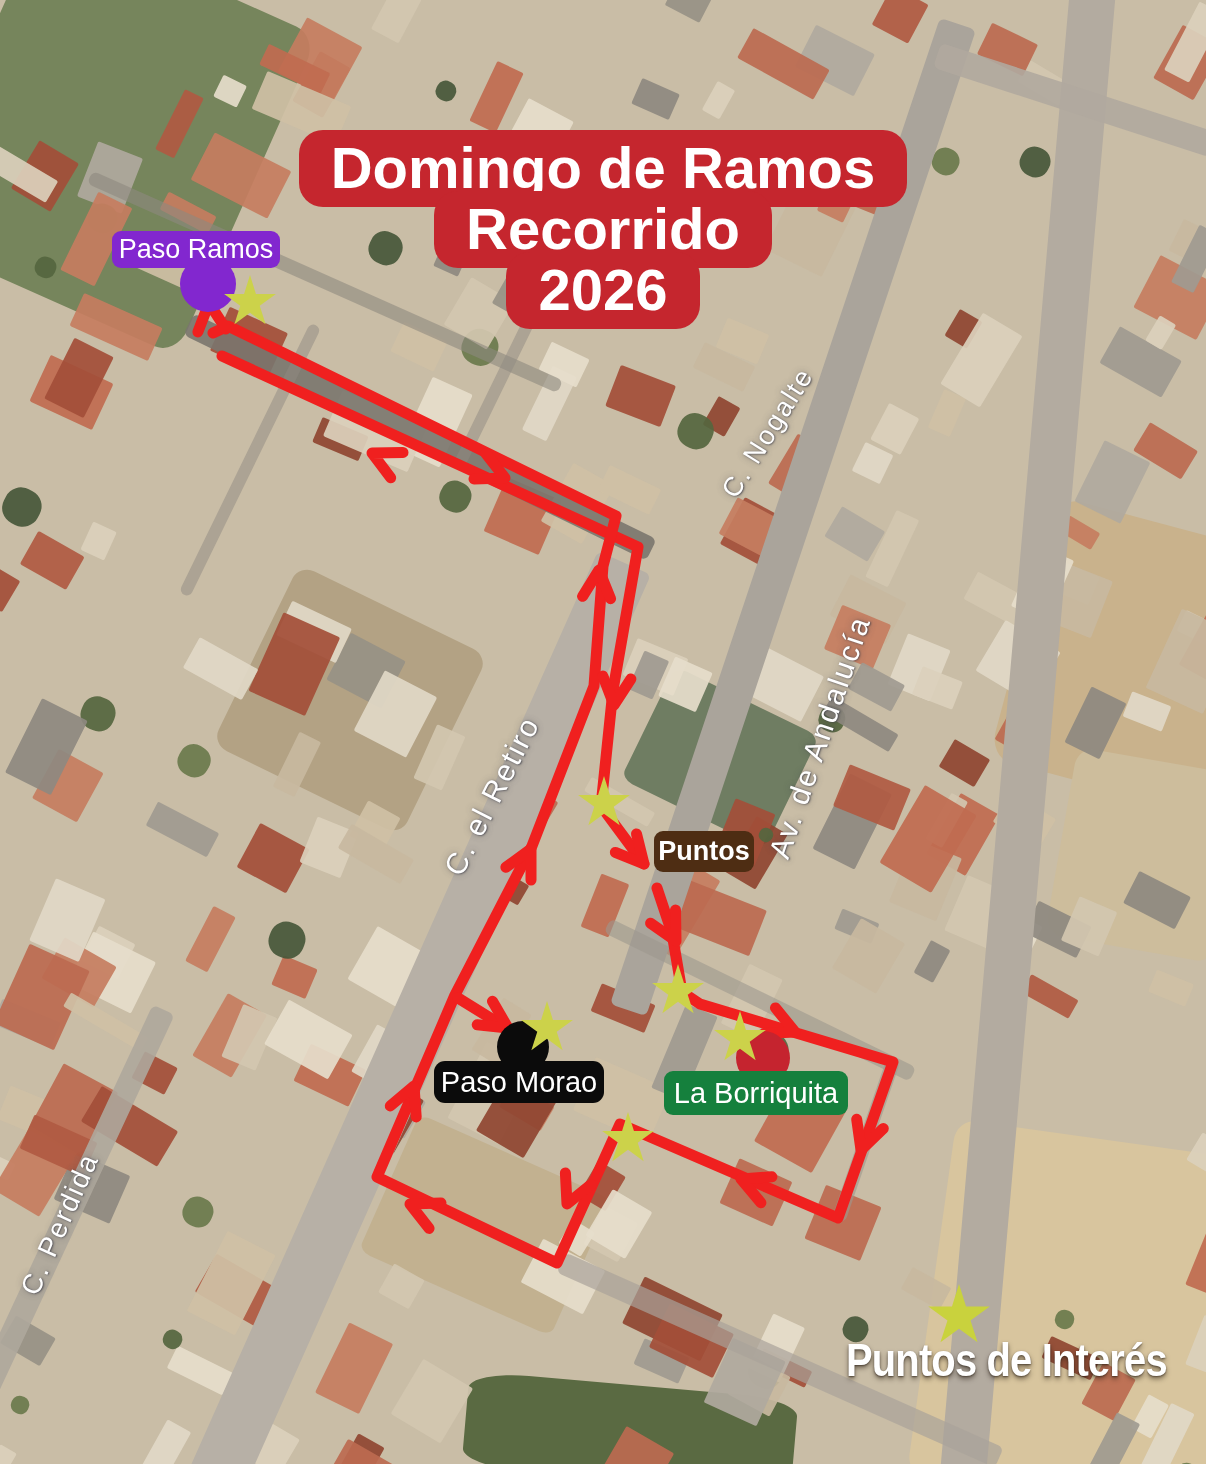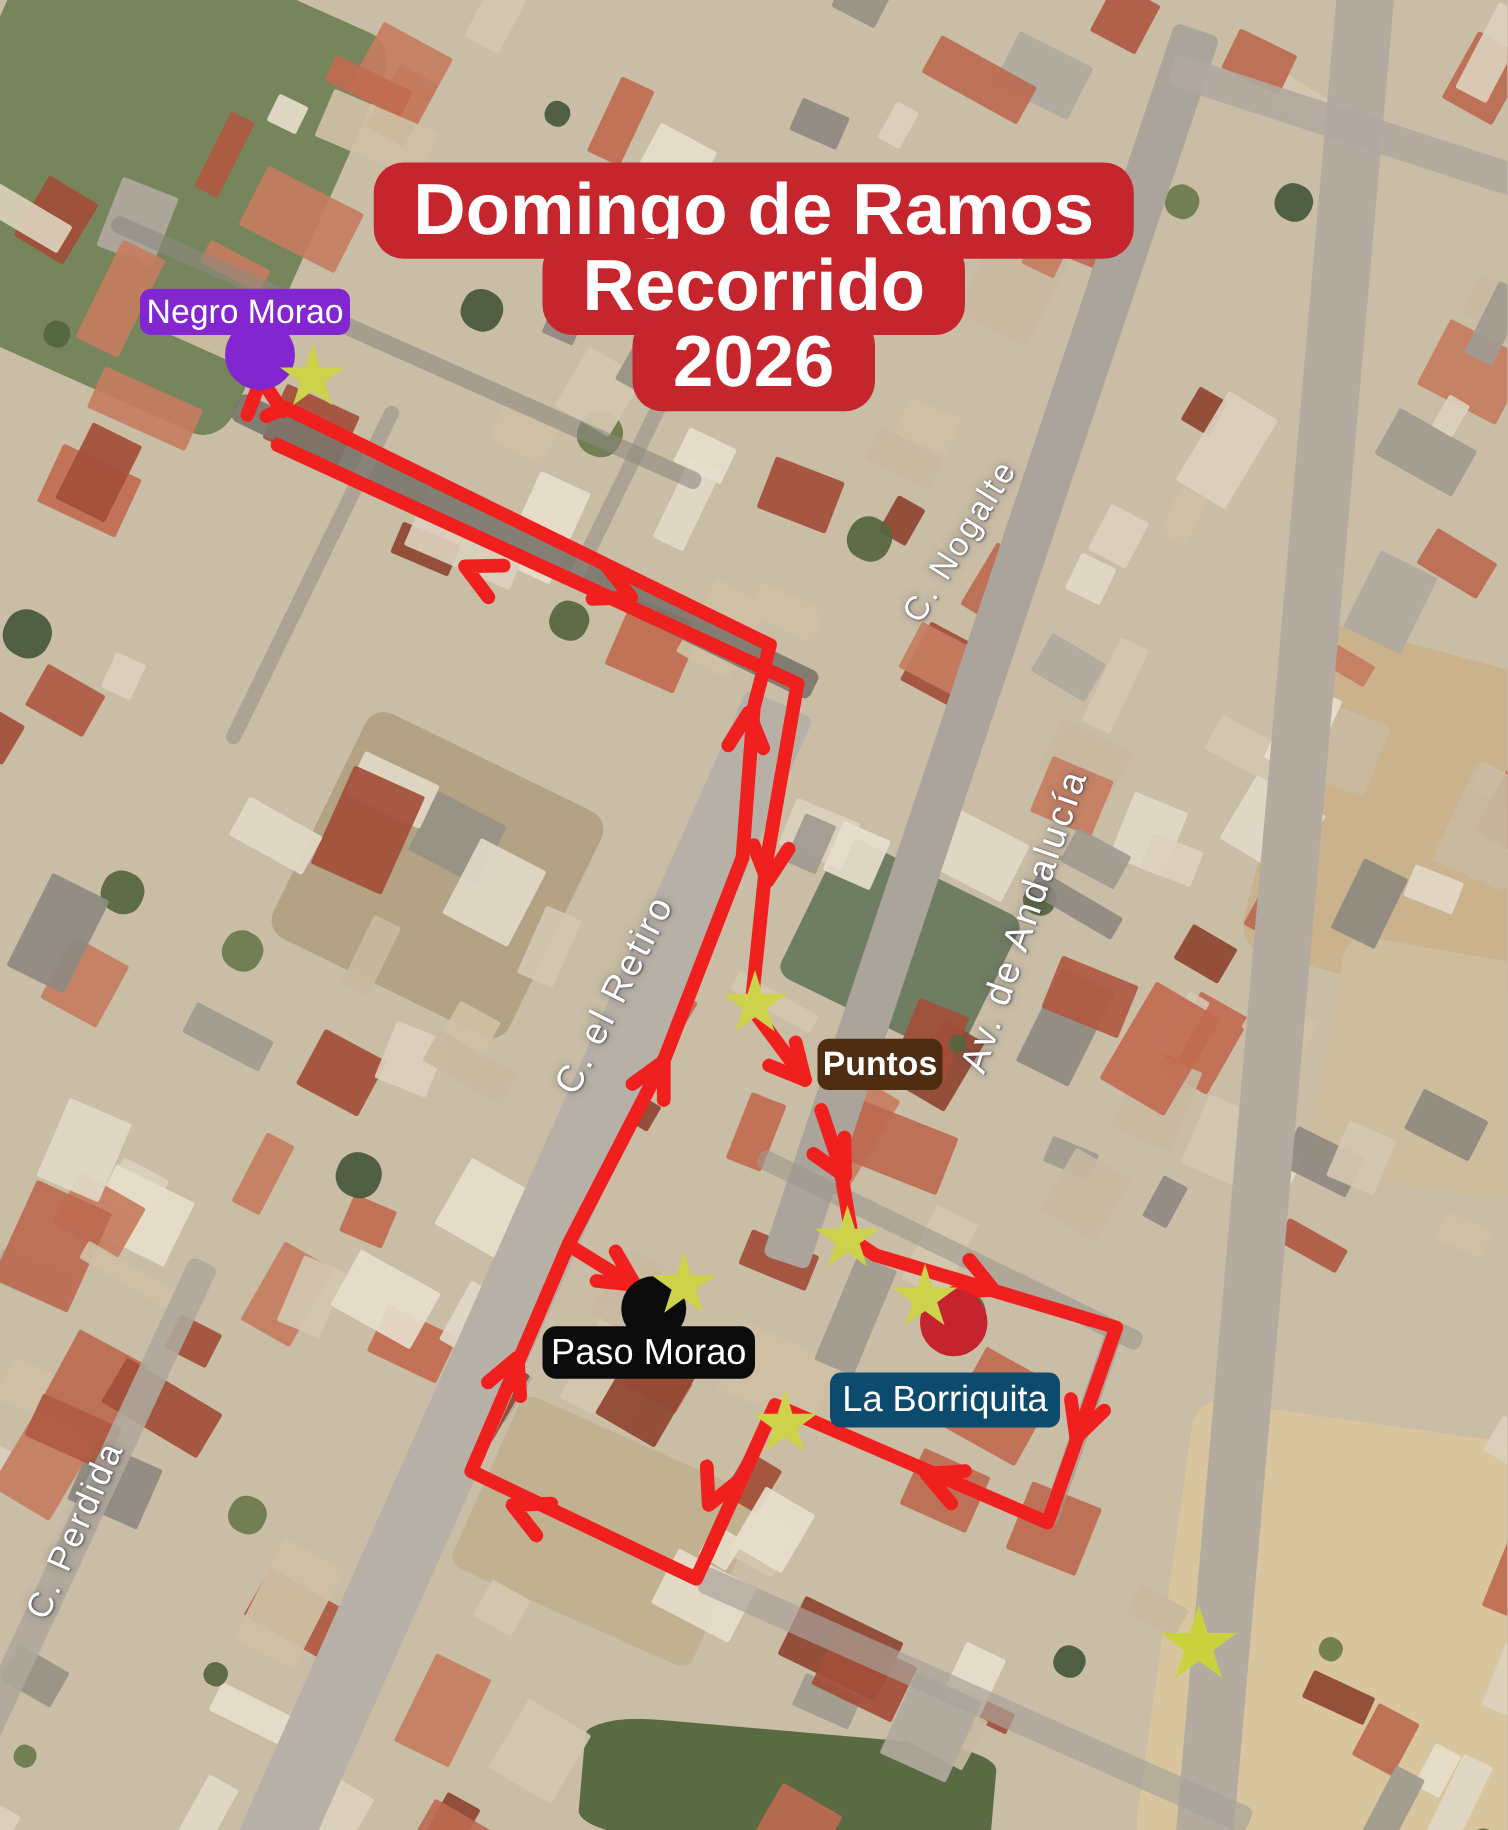--- a/index.html
+++ b/index.html
@@ -325,26 +325,29 @@
   <div class="marker-circle" style="left:497px;top:1021px;width:52px;height:52px;background:#0B0B0B;"></div>
   <div class="marker-circle" style="left:736px;top:1031px;width:54px;height:54px;background:#C5242F;"></div>
 
   <div class="poi-star" style="left:223px;top:275px;width:54px;height:54px;background:#CCD24A;"></div>
   <div class="poi-star" style="left:577px;top:776px;width:54px;height:54px;background:#CCD24A;"></div>
   <div class="poi-star" style="left:651px;top:964px;width:54px;height:54px;background:#CCD24A;"></div>
   <div class="poi-star" style="left:713px;top:1011px;width:54px;height:54px;background:#CCD24A;"></div>
   <div class="poi-star" style="left:520px;top:1001px;width:54px;height:54px;background:#CCD24A;"></div>
   <div class="poi-star" style="left:601px;top:1112px;width:54px;height:54px;background:#CCD24A;"></div>
 
-  <div class="map-label" style="left:112px;top:231px;width:168px;height:37px;background:#8227CF;border-radius:9px;font-size:27px;">Negro Morao</div>
+  <div class="map-label" style="left:112px;top:231px;width:168px;height:37px;background:#8227CF;border-radius:9px;font-size:27px;">Paso Ramos</div>
   <div class="map-label" style="left:654px;top:831px;width:100px;height:41px;background:#4E2D13;border-radius:9px;font-size:27px;font-weight:bold;">Puntos</div>
   <div class="map-label" style="left:434px;top:1061px;width:170px;height:42px;background:#0B0B0B;border-radius:11px;font-size:29px;">Paso Morao</div>
-  <div class="map-label" style="left:664px;top:1098px;width:184px;height:44px;background:#0c4a6e;border-radius:9px;font-size:29px;">La Borriquita</div>
+  <div class="map-label" style="left:664px;top:1071px;width:184px;height:44px;background:#15803d;border-radius:9px;font-size:29px;">La Borriquita</div>
 
   <div id="title-block">
     <span class="title-line" style="background:#C5262E;z-index:1;">Domingo de Ramos</span>
     <span class="title-line" style="background:#C5262E;z-index:2;">Recorrido</span>
     <span class="title-line" style="background:#C5262E;z-index:2;">2026</span>
   </div>
 
   <div class="poi-star" style="left:927px;top:1284px;width:64px;height:64px;background:#C9D23D;"></div>
+  <div id="legend">
+    <div id="legend-text">Puntos de Interés</div>
+  </div>
 
 </div>
 
 </body></html>

